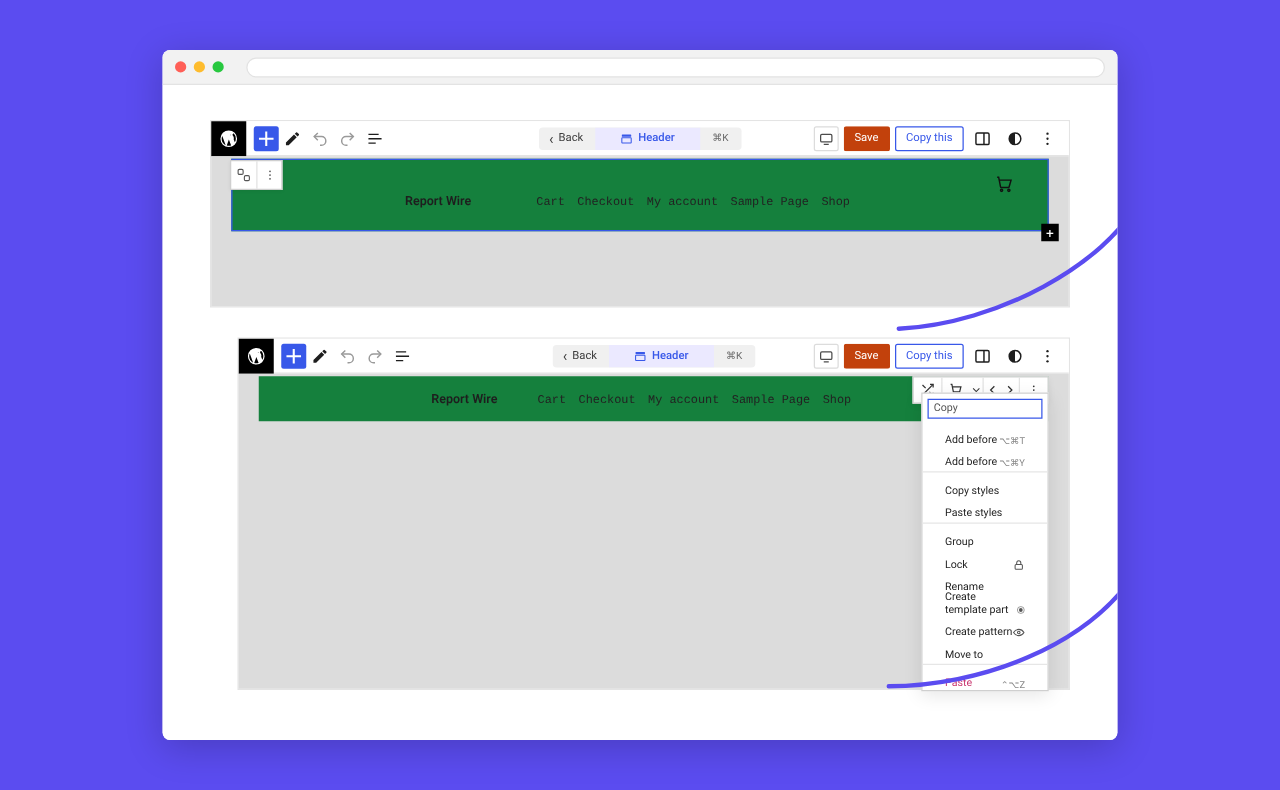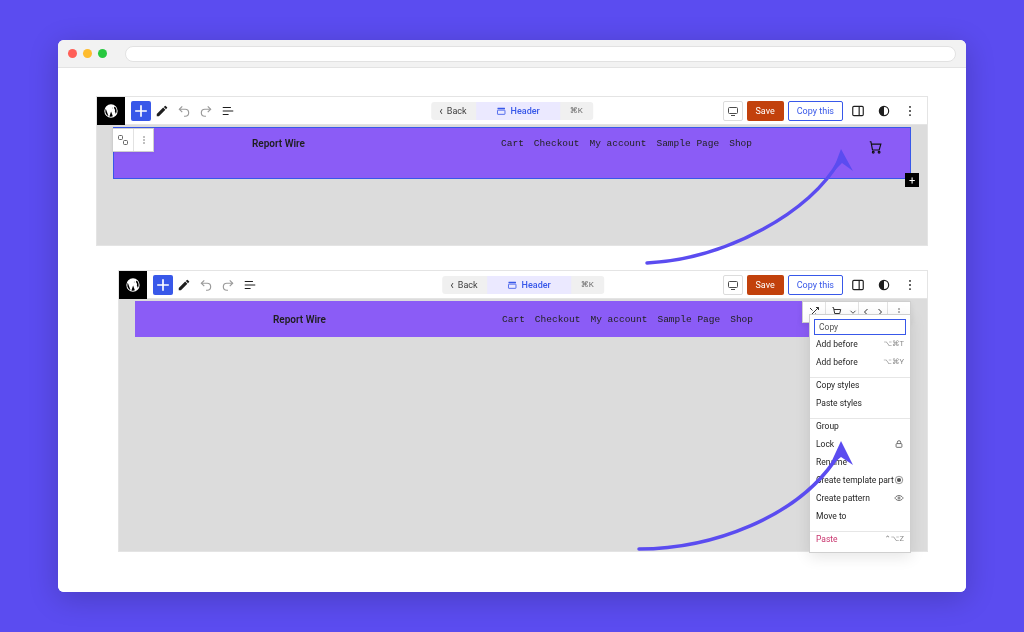--- a/index.html
+++ b/index.html
@@ -8,21 +8,21 @@
     background:#5b4cf0;
     font-family:-apple-system,BlinkMacSystemFont,"Segoe UI",Roboto,sans-serif;
     font-size:11px;
     color:#1e1e1e;
     display:flex;
     align-items:center;
     justify-content:center;
     width:1024px;height:632px;
   }
   .browser{
-    width:908px;
+    width:764px;
     background:#fff;
     border-radius:6px;
     box-shadow:0 6px 30px rgba(0,0,0,.2);
     overflow:hidden;
   }
   .browser-bar{
     height:28px;
     background:#f2f2f2;
     display:flex;
     align-items:center;
@@ -93,28 +93,28 @@
   .view-btn{width:20px;height:20px;display:flex;align-items:center;justify-content:center;color:#4b4b4b;border:1px solid #dcdcdc;border-radius:2px;}
   .view-btn svg{width:12px;height:12px;}
   .pill{height:20px;display:flex;align-items:center;padding:0 8px;border-radius:2px;font-size:9px;cursor:pointer;border:1px solid transparent;}
   .pill.save{background:#c2410c;color:#fff;}
   .pill.copy{border:1px solid #3858e9;color:#3858e9;}
   .canvas{
     position:absolute;left:0;right:0;top:28px;bottom:0;background:#dcdcdc;
     padding:0 16px;
   }
   .header-block{
-    background:#8b5cf6;
+    background:#15803d;
     border:1px solid #3858e9;
     margin-top:2px;
     height:52px;
     position:relative;
     display:flex;
     align-items:flex-start;
-    padding:10px 18px;
+    padding:28px 18px;
   }
   .editor-outer.tall .header-block{border:none;height:36px;align-items:center;padding-top:0;padding-bottom:0;}
   .site-title{font-weight:600;font-size:10px;margin-left:120px;}
   .nav{display:flex;gap:10px;margin-left:auto;margin-right:140px;font-size:9.5px;color:#222;font-family:Liberation Mono, monospace;}
   .cart-icon{margin-left:0;margin-right:12px;width:14px;height:14px;}
   .editor-outer.short .cart-icon{position:absolute;right:16px;top:12px;}
   .floating-handle{
     position:absolute;left:-2px;top:0;transform:translate(-0,0);
     display:flex;background:#fff;border:1px solid #cfcfcf;box-shadow:0 1px 3px rgba(0,0,0,.06);
   }
@@ -137,21 +137,21 @@
   .bt-btn svg{width:12px;height:12px;}
   .dropdown{
     position:absolute;right:16px;top:15px;
     width:102px;background:#fff;border:1px solid #cfcfcf;box-shadow:0 4px 14px rgba(0,0,0,.1);
     font-size:8.5px;
   }
   .dd-input{
     margin:4px;border:1px solid #3858e9;height:16px;display:flex;align-items:center;padding:0 4px;color:#555;
   }
   .dd-item{
-    height:18px;display:flex;align-items:flex-start;justify-content:space-between;padding:0 6px;color:#1e1e1e;cursor:pointer;
+    height:18px;display:flex;align-items:flex-end;justify-content:space-between;padding:0 18px;color:#1e1e1e;cursor:pointer;
   }
   .dd-item .kbd{color:#888;font-size:7.5px;}
   .dd-sep{height:1px;background:#e6e6e6;margin:2px 0;}
   .dd-item.delete{color:#c9356e;}
   .dd-item svg{width:10px;height:10px;color:#555;}
   
   .arrow{position:absolute;pointer-events:none;}
   .arrow path{stroke:#5b4cf0;stroke-width:3.5;fill:none;stroke-linecap:round;}
   .arrow.a1{left:540px;top:44px;width:230px;height:130px;}
   .arrow.a2{left:510px;top:120px;width:250px;height:140px;}

